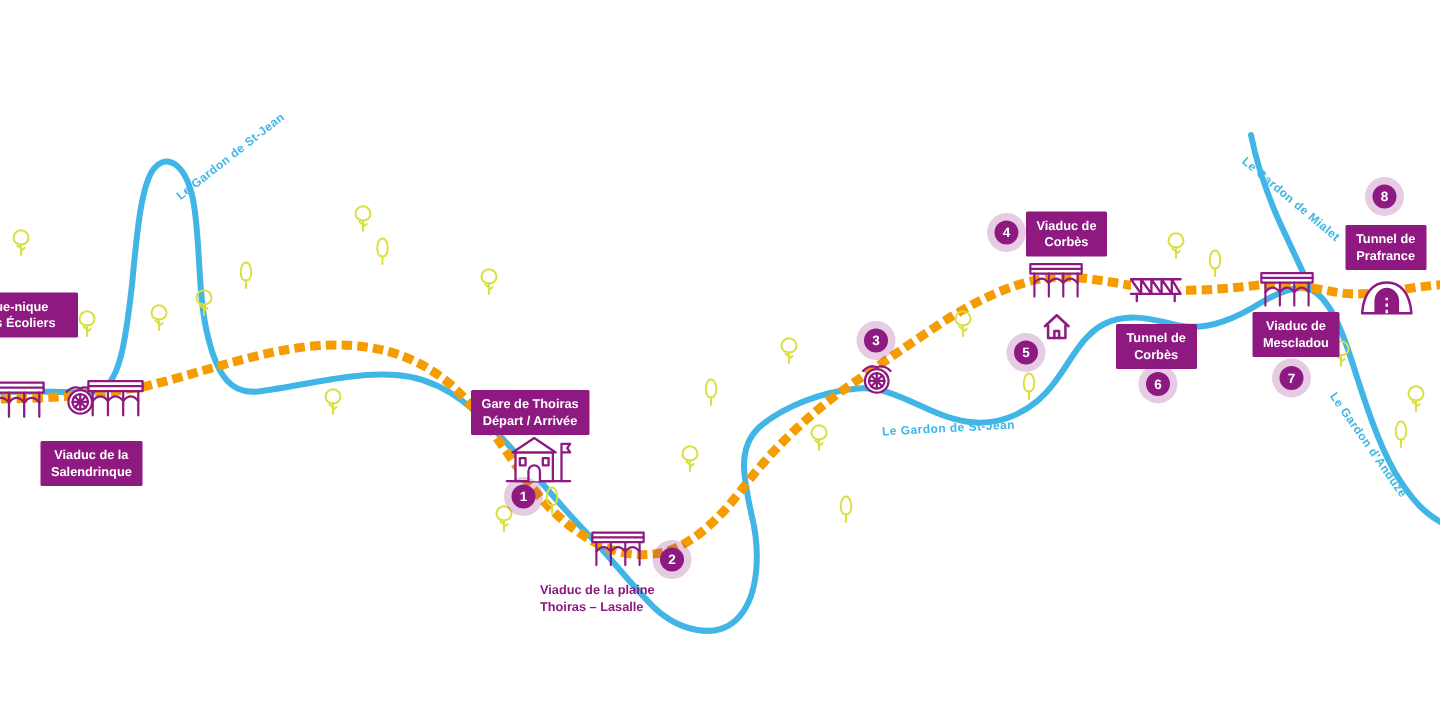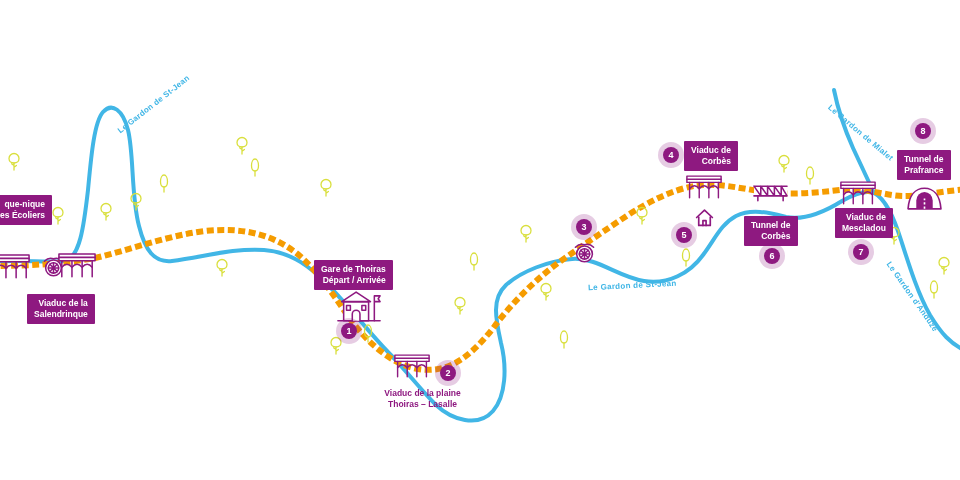--- a/index.html
+++ b/index.html
@@ -8,24 +8,24 @@
   .layer{position:absolute;left:0;top:0;width:960px;height:480px;}
   svg{display:block;}
   
   .ps{stroke:#8E1980;stroke-width:1.6;fill:none;stroke-linecap:round;stroke-linejoin:round;}
   .pw{stroke:#8E1980;stroke-width:1.6;fill:#ffffff;stroke-linecap:round;stroke-linejoin:round;}
   .pf{fill:#8E1980;stroke:none;}
   .wf{fill:#ffffff;stroke:none;}
   .ws{stroke:#ffffff;stroke-width:1.6;fill:none;}
   .ts{stroke:#D9DF3C;stroke-width:1.3;fill:none;stroke-linecap:round;stroke-linejoin:round;}
   .poi-box{position:absolute;background:#8E1980;color:#fff;font-size:8.5px;font-weight:bold;
-           line-height:1.3;padding:4px 7px;text-align:right;white-space:pre-line;border-radius:1px;
+           line-height:1.3;padding:4px 7px;text-align:center;white-space:pre-line;border-radius:1px;
            z-index:6;}
   .poi-text{position:absolute;color:#8E1980;font-size:8.5px;font-weight:bold;line-height:1.3;
-            text-align:center;white-space:pre-line;z-index:6;}
+            text-align:left;white-space:pre-line;z-index:6;}
   .marker{position:absolute;width:26px;height:26px;border-radius:50%;
           background:rgba(142,25,128,0.22);display:flex;align-items:center;justify-content:center;
           z-index:7;cursor:pointer;}
   .marker .inner{width:16px;height:16px;border-radius:50%;background:#8E1980;color:#fff;
                  font-size:9px;font-weight:bold;display:flex;align-items:center;justify-content:center;}
   .river-label{position:absolute;color:#41B6E6;font-size:8px;font-weight:bold;letter-spacing:.3px;
                white-space:nowrap;z-index:3;}
   .icon{position:absolute;z-index:5;}
   .tree{position:absolute;z-index:2;}
 </style>

